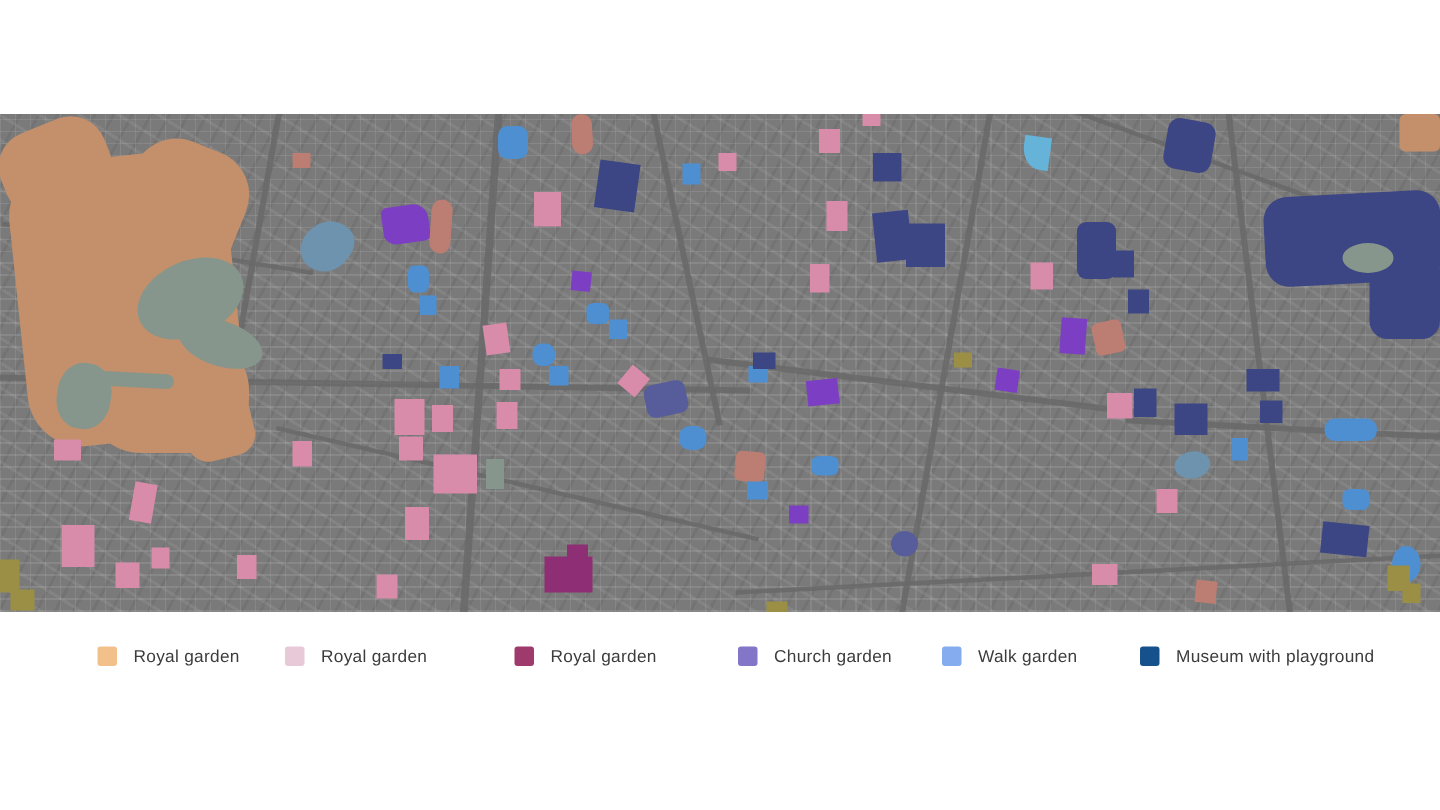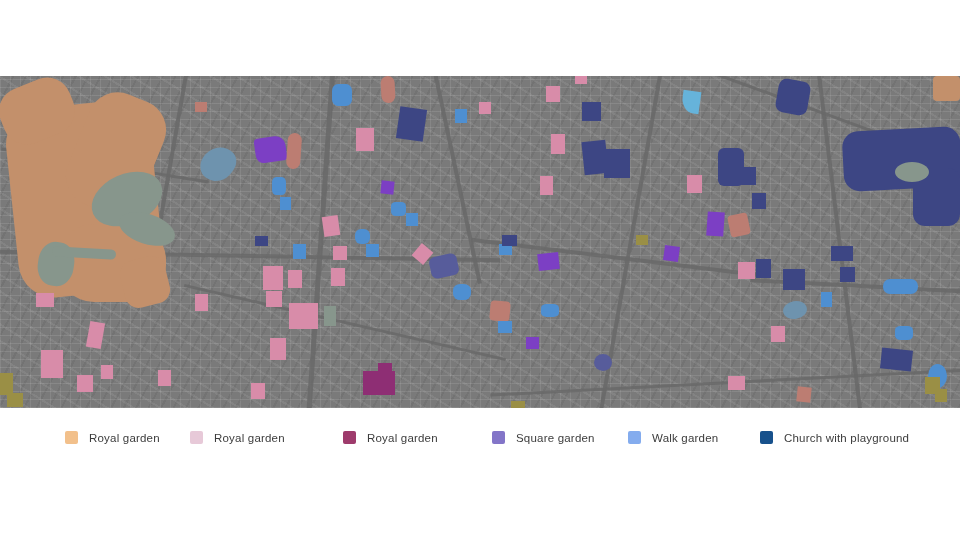--- a/index.html
+++ b/index.html
@@ -171,23 +171,23 @@
   <div class="legend-item" style="left: 190px;">
     <span class="legend-swatch" style="background: rgb(231, 201, 216);"></span>
     <span class="legend-label">Royal garden</span>
   </div>
   <div class="legend-item" style="left: 343px;">
     <span class="legend-swatch" style="background: rgb(158, 59, 108);"></span>
     <span class="legend-label">Royal garden</span>
   </div>
   <div class="legend-item" style="left: 492px;">
     <span class="legend-swatch" style="background: rgb(131, 117, 200);"></span>
-    <span class="legend-label">Square garden</span>
+    <span class="legend-label">Church garden</span>
   </div>
   <div class="legend-item" style="left: 628px;">
     <span class="legend-swatch" style="background: rgb(132, 172, 238);"></span>
     <span class="legend-label">Walk garden</span>
   </div>
   <div class="legend-item" style="left: 760px;">
     <span class="legend-swatch" style="background: rgb(23, 81, 140);"></span>
-    <span class="legend-label">Church with playground</span>
+    <span class="legend-label">Museum with playground</span>
   </div>
 </div>
 
 </body></html>

